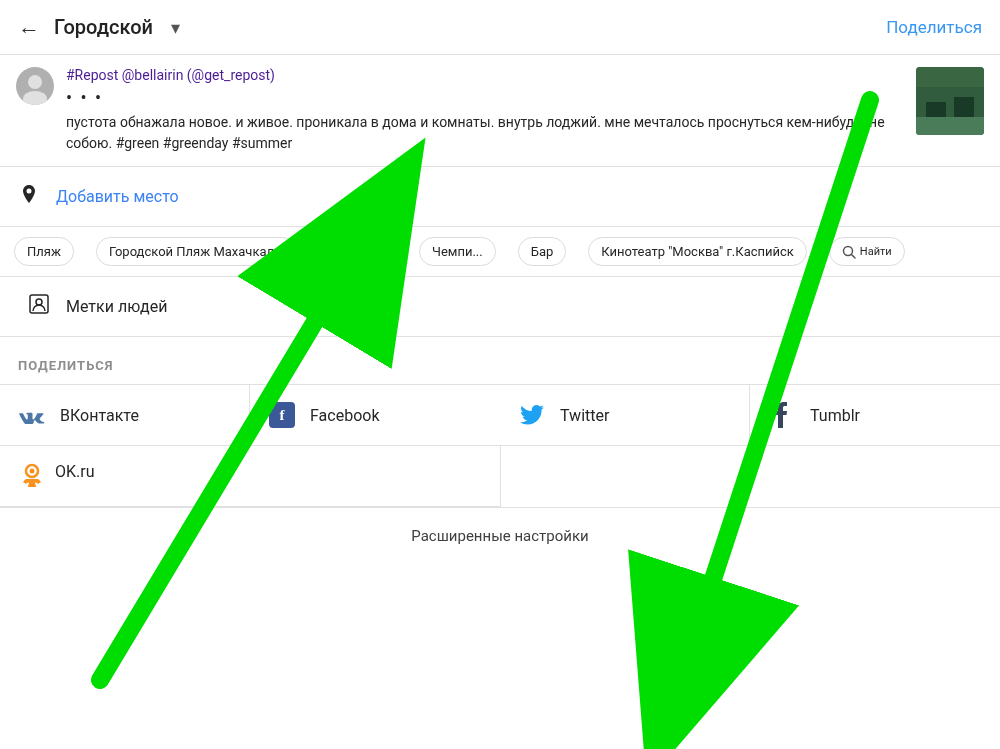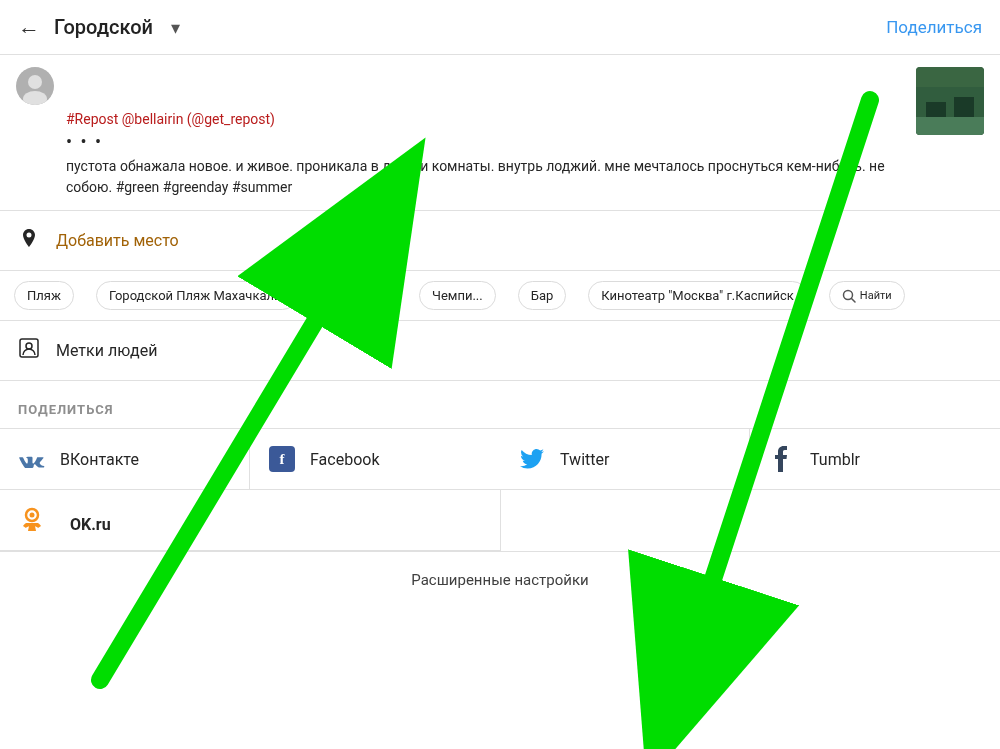--- a/index.html
+++ b/index.html
@@ -66,23 +66,22 @@
       align-items: center;
       justify-content: center;
       color: #888;
       font-size: 14px;
     }
     .post-content {
       flex: 1;
     }
     .repost-tag {
       font-size: 14px;
-      color: #b91c1c;
+      color: #4c1d95;
       margin-bottom: 4px;
-      margin-top: 44px;
     }
     .dots {
       font-size: 18px;
       color: #262626;
       margin-bottom: 4px;
       letter-spacing: 2px;
     }
     .post-text {
       font-size: 14px;
       color: #262626;
@@ -105,21 +104,21 @@
       border-bottom: 1px solid #e0e0e0;
       gap: 16px;
       cursor: pointer;
     }
     .location-icon {
       font-size: 22px;
       color: #262626;
     }
     .location-label {
       font-size: 16px;
-      color: #a16207;
+      color: #3b82f6;
     }
 
     
     .chips-section {
       padding: 10px 14px;
       border-bottom: 1px solid #e0e0e0;
       display: flex;
       gap: 22px;
       overflow: hidden;
     }
@@ -142,21 +141,21 @@
       cursor: pointer;
       display: flex;
       align-items: center;
       gap: 4px;
     }
 
     
     .tag-section {
       display: flex;
       align-items: center;
-      padding: 16px 18px;
+      padding: 16px 28px;
       border-bottom: 1px solid #e0e0e0;
       gap: 16px;
       cursor: pointer;
     }
     .tag-icon {
       font-size: 22px;
       color: #262626;
     }
     .tag-label {
       font-size: 16px;
@@ -201,27 +200,26 @@
       flex-shrink: 0;
     }
     .social-name {
       font-size: 16px;
       color: #262626;
     }
 
     
     .social-item-single {
       display: flex;
-      align-items: flex-end;
+      align-items: flex-start;
       padding: 16px 18px;
       border-bottom: 1px solid #e0e0e0;
-      gap: 24px;
+      gap: 9px;
       cursor: pointer;
       width: 50%;
-      font-weight: bold;
     }
 
     
     .advanced-section {
       padding: 18px;
       text-align: center;
     }
     .advanced-label {
       font-size: 15px;
       color: #404040;

